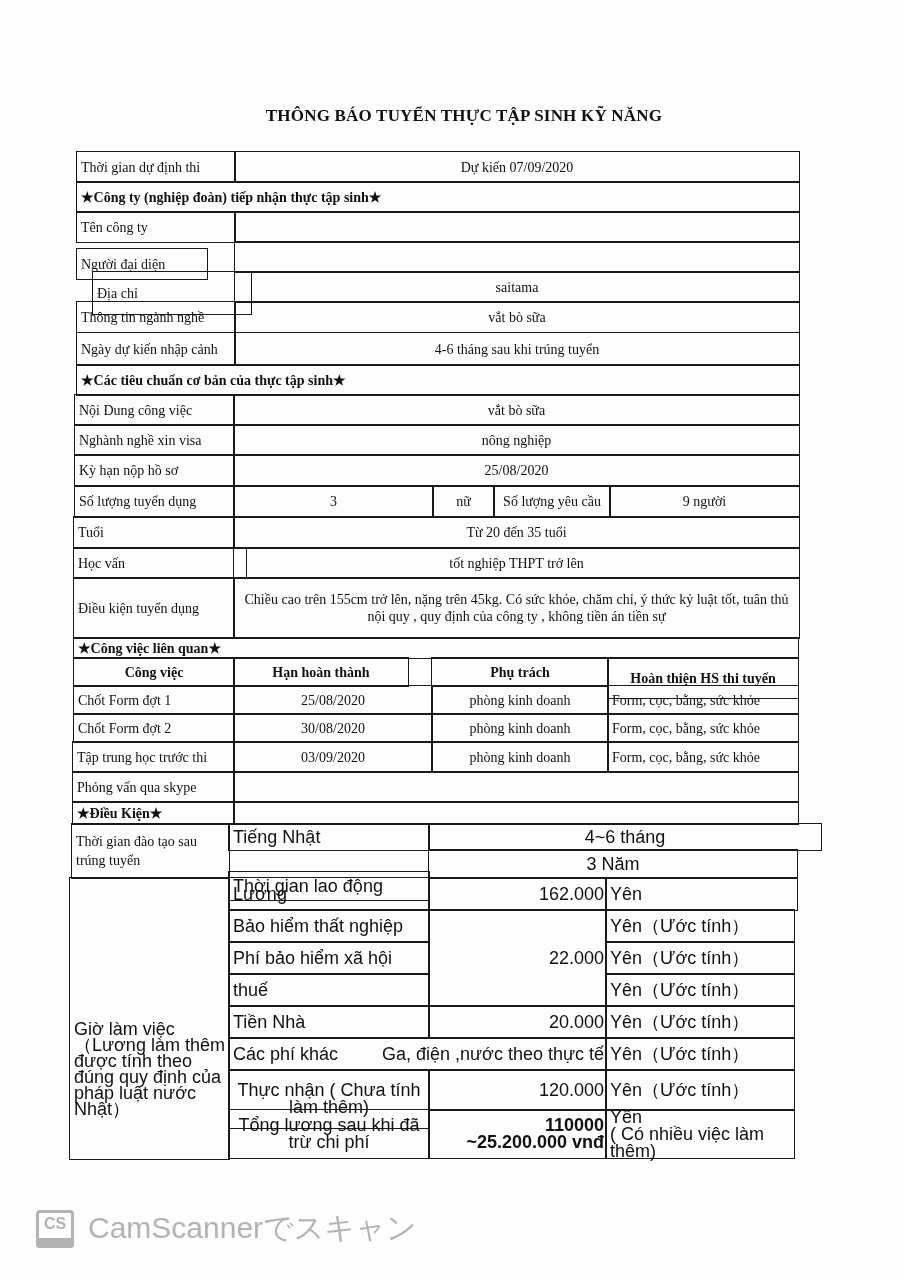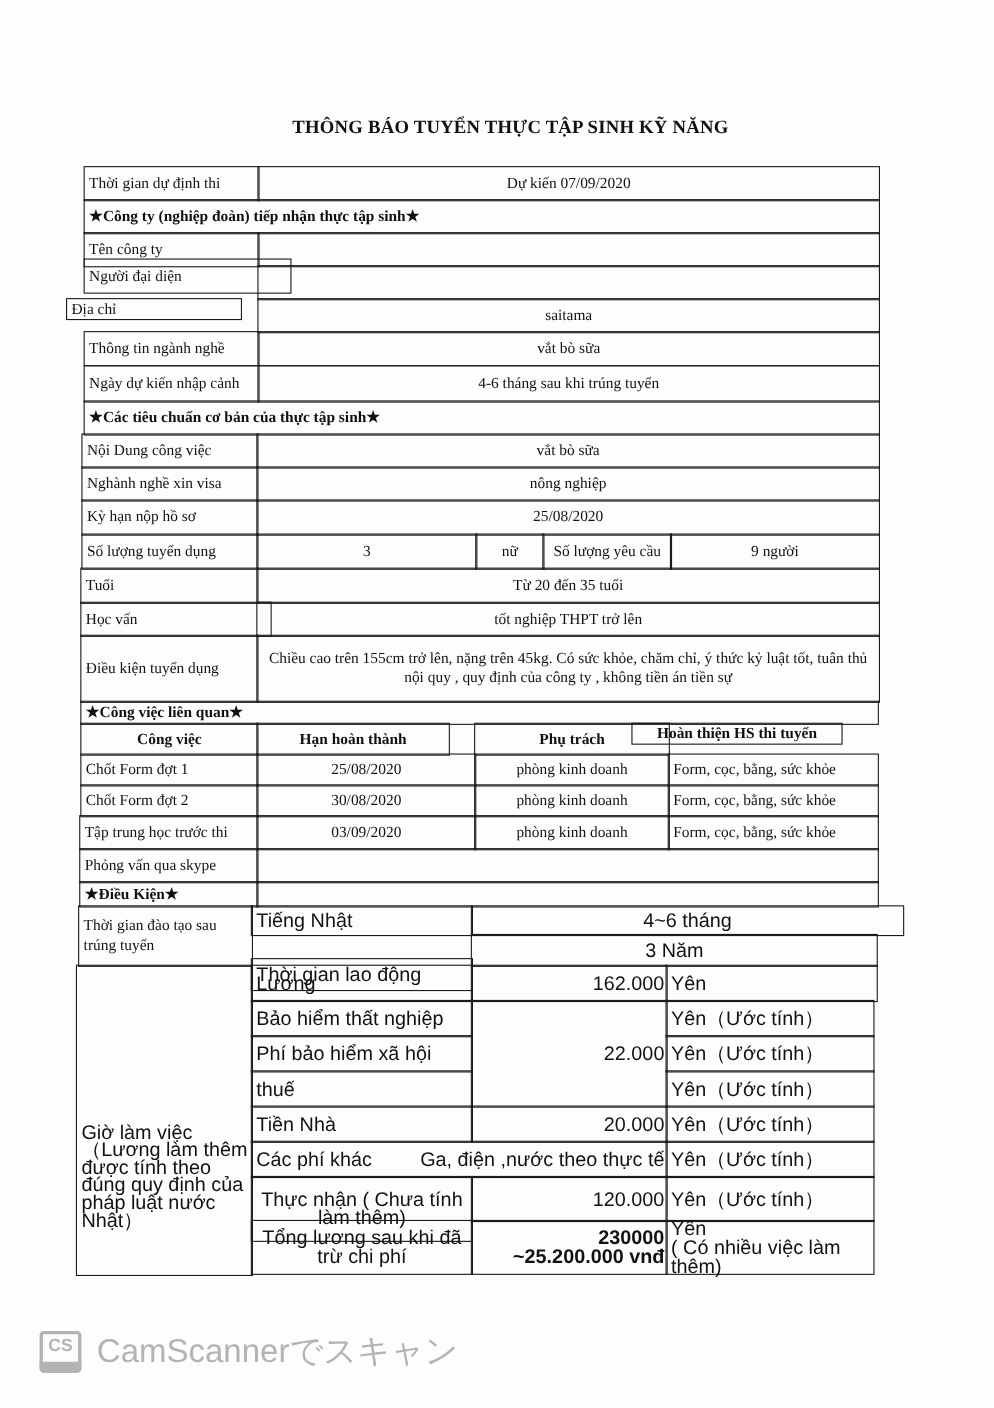--- a/index.html
+++ b/index.html
@@ -42,23 +42,23 @@
 <body>
 
 <div class="title">THÔNG BÁO TUYỂN THỰC TẬP SINH KỸ NĂNG</div>
 
 <div class="c" style="left:76px;top:151px;width:160px;height:32px">Thời gian dự định thi</div>
 <div class="c ctr" style="left:234px;top:151px;width:566px;height:32px">Dự kiến 07/09/2020</div>
 
 <div class="c bold" style="left:76px;top:181px;width:724px;height:32px">★Công ty (nghiệp đoàn) tiếp nhận thực tập sinh★</div>
 <div class="c" style="left:76px;top:211px;width:160px;height:32px">Tên công ty</div>
 <div class="c ctr" style="left:234px;top:211px;width:566px;height:32px"></div>
-<div class="c" style="left:76px;top:235px;width:189px;height:32px">Người đại diện</div>
+<div class="c" style="left:76px;top:248px;width:132px;height:32px">Người đại diện</div>
 <div class="c ctr" style="left:234px;top:241px;width:566px;height:32px"></div>
-<div class="c" style="left:60px;top:271px;width:160px;height:20px">Địa chỉ</div>
+<div class="c" style="left:92px;top:271px;width:160px;height:44px">Địa chỉ</div>
 <div class="c ctr" style="left:234px;top:271px;width:566px;height:32px">saitama</div>
 <div class="c" style="left:76px;top:301px;width:160px;height:32px">Thông tin ngành nghề</div>
 <div class="c ctr" style="left:234px;top:301px;width:566px;height:32px">vắt bò sữa</div>
 <div class="c" style="left:76px;top:332px;width:160px;height:34px">Ngày dự kiến nhập cảnh</div>
 <div class="c ctr" style="left:234px;top:332px;width:566px;height:34px">4-6 tháng sau khi trúng tuyển</div>
 
 <div class="c bold" style="left:76px;top:364px;width:724px;height:32px">★Các tiêu chuẩn cơ bản của thực tập sinh★</div>
 <div class="c" style="left:74px;top:394px;width:161px;height:32px">Nội Dung công việc</div>
 <div class="c ctr" style="left:233px;top:394px;width:567px;height:32px">vắt bò sữa</div>
 <div class="c" style="left:74px;top:424px;width:161px;height:32px">Nghành nghề xin visa</div>
@@ -76,21 +76,21 @@
 <div class="c ctr" style="left:233px;top:516px;width:567px;height:33px">Từ 20 đến 35 tuổi</div>
 <div class="c" style="left:73px;top:547px;width:174px;height:32px">Học vấn</div>
 <div class="c ctr" style="left:233px;top:547px;width:567px;height:32px">tốt nghiệp THPT trở lên</div>
 <div class="c" style="left:73px;top:577px;width:162px;height:62px">Điều kiện tuyển dụng</div>
 <div class="c ctr" style="left:233px;top:577px;width:567px;height:62px;padding:0 8px">Chiều cao trên 155cm trở lên, nặng trên 45kg. Có sức khỏe, chăm chỉ, ý thức kỷ luật tốt, tuân thủ nội quy , quy định của công ty , không tiền án tiền sự</div>
 
 <div class="c bold" style="left:73px;top:637px;width:726px;height:22px">★Công việc liên quan★</div>
 <div class="c ctr bold" style="left:73px;top:657px;width:162px;height:30px">Công việc</div>
 <div class="c ctr bold" style="left:233px;top:657px;width:176px;height:30px">Hạn hoàn thành</div>
 <div class="c ctr bold" style="left:431px;top:657px;width:178px;height:30px">Phụ trách</div>
-<div class="c ctr bold" style="left:574px;top:657px;width:192px;height:20px">Hoàn thiện HS thi tuyển</div>
+<div class="c ctr bold" style="left:607px;top:657px;width:192px;height:42px">Hoàn thiện HS thi tuyển</div>
 
 <div class="c" style="left:73px;top:685px;width:162px;height:30px">Chốt Form đợt 1</div>
 <div class="c ctr" style="left:233px;top:685px;width:200px;height:30px">25/08/2020</div>
 <div class="c ctr" style="left:431px;top:685px;width:178px;height:30px">phòng kinh doanh</div>
 <div class="c" style="left:607px;top:685px;width:192px;height:30px">Form, cọc, bằng, sức khỏe</div>
 
 <div class="c" style="left:73px;top:713px;width:162px;height:30px">Chốt Form đợt 2</div>
 <div class="c ctr" style="left:233px;top:713px;width:200px;height:30px">30/08/2020</div>
 <div class="c ctr" style="left:431px;top:713px;width:178px;height:30px">phòng kinh doanh</div>
 <div class="c" style="left:607px;top:713px;width:192px;height:30px">Form, cọc, bằng, sức khỏe</div>
@@ -139,21 +139,21 @@
   <span>Ga, điện ,nước theo thực tế</span>
 </div>
 <div class="c sans" style="left:605px;top:1037px;width:190px;height:34px">Yên（Ước tính）</div>
 
 <div class="c ctr sans" style="left:228px;top:1069px;width:202px;height:60px">Thực nhận ( Chưa tính làm thêm)</div>
 <div class="c rgt sans" style="left:428px;top:1069px;width:179px;height:42px;padding-right:2px">120.000</div>
 <div class="c sans" style="left:605px;top:1069px;width:190px;height:42px">Yên（Ước tính）</div>
 
 <div class="c ctr sans" style="left:228px;top:1109px;width:202px;height:50px">Tổng lương sau khi đã trừ chi phí</div>
 <div class="c rgt sans bold" style="left:428px;top:1109px;width:179px;height:50px;flex-direction:column;align-items:flex-end;justify-content:center;padding-right:2px">
-  <span>230000</span>
+  <span>110000</span>
   <span>~25.200.000 vnđ</span>
 </div>
 <div class="c sans" style="left:605px;top:1109px;width:190px;height:50px;flex-direction:column;align-items:flex-start;justify-content:center">
   <span>Yên</span>
   <span>( Có nhiều việc làm thêm)</span>
 </div>
 
 <div class="watermark">
   <div class="cs-logo">CS</div>
   <span>CamScannerでスキャン</span>

